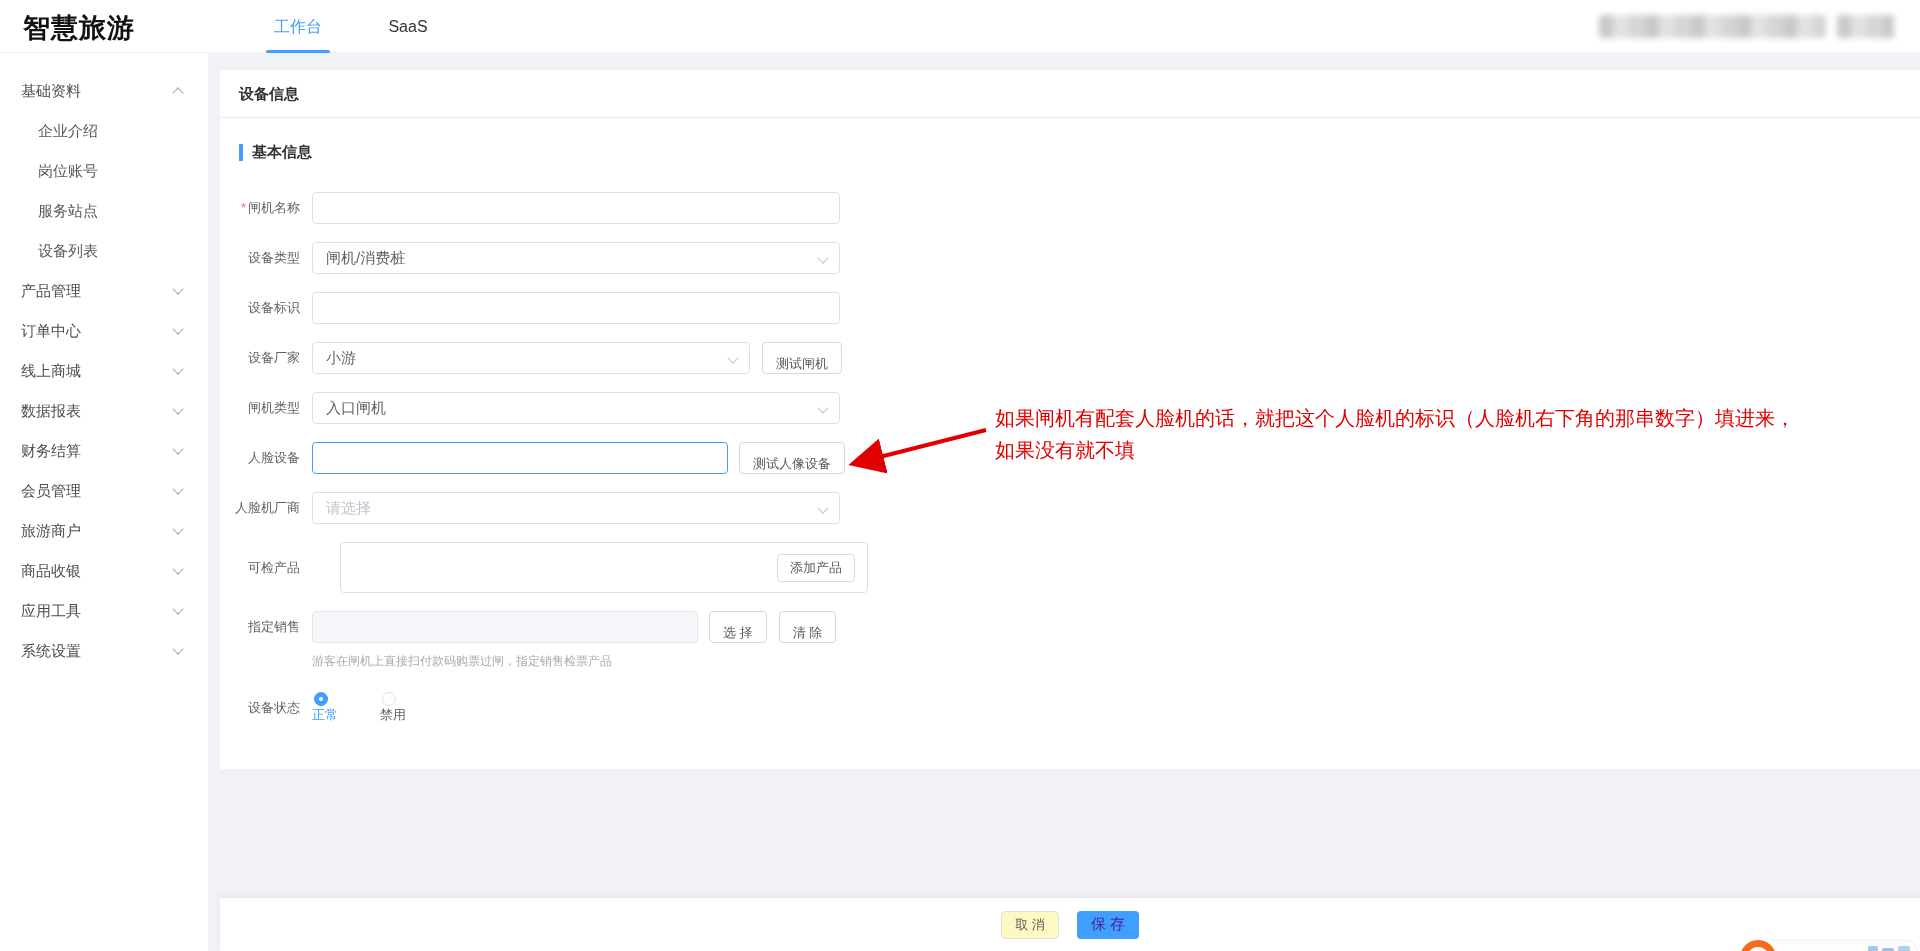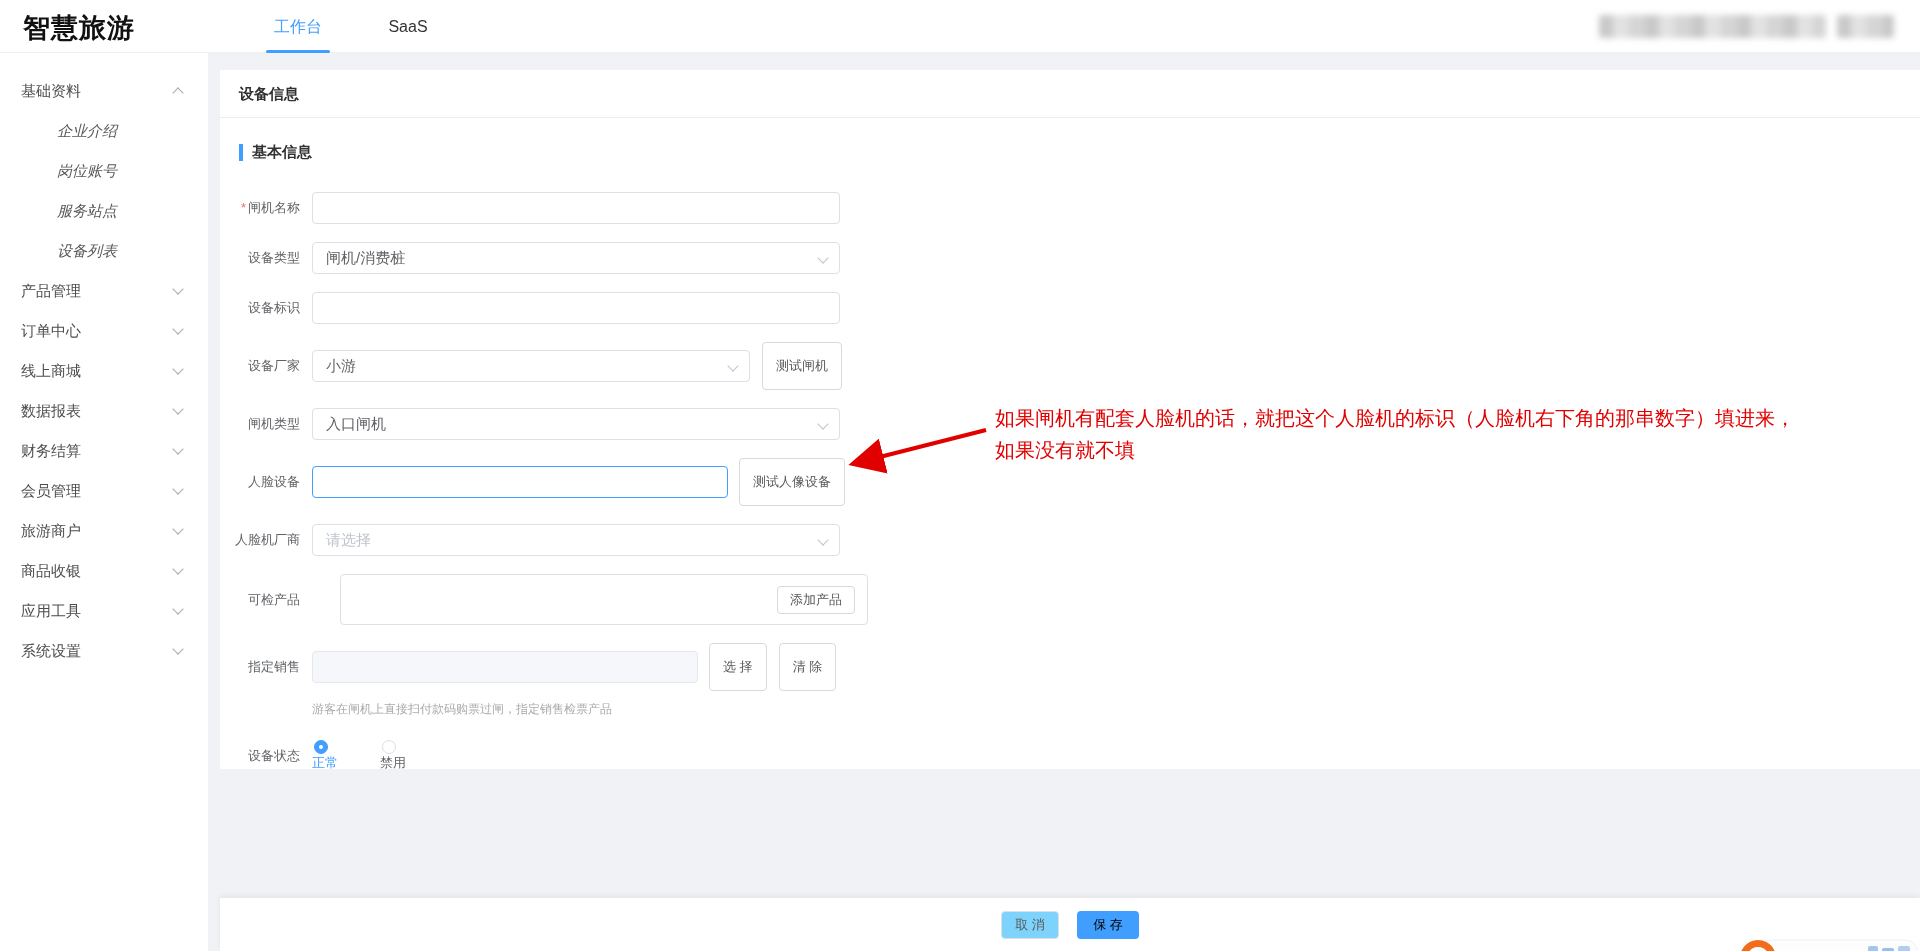--- a/index.html
+++ b/index.html
@@ -17,21 +17,21 @@
   .redacted { position:absolute; top:15px; height:23px; border-radius:3px;
     background:repeating-linear-gradient(90deg,#c9c9c9 0 14px,#e2e2e2 14px 30px,#d5d5d5 30px 46px);
     filter:blur(3px); }
   .redacted-1 { left:1599px; width:227px; }
   .redacted-2 { left:1837px; width:57px; }
 
   
   .sidebar { position:absolute; top:53px; left:0; width:208px; height:898px; background:#fff; padding-top:18px; z-index:10; }
   .menu-item { position:relative; height:40px; line-height:40px; font-size:15px; color:#4d4d4d; cursor:pointer; }
   .menu-item.top { padding-left:21px; }
-  .menu-item.sub { padding-left:57px; color:#595959;font-style:italic; }
+  .menu-item.sub { padding-left:38px; color:#595959; }
   .chev { position:absolute; right:26px; width:8px; height:8px; border-right:1.3px solid #a9a9a9; border-bottom:1.3px solid #a9a9a9; }
   .chev.down { top:14px; transform:rotate(45deg); }
   .chev.up { top:18px; transform:rotate(-135deg); }
 
   
   .panel { position:absolute; left:220px; top:70px; width:1700px; height:699px; background:#fff; }
   .titlebar { height:48px; line-height:48px; border-bottom:1px solid #ececec; }
   .page-title { margin-left:19px; font-size:15px; font-weight:bold; color:#303133; }
   .section-head { display:flex; align-items:center; margin:25px 0 0 19px; }
   .section-bar { width:4px; height:17px; background:#409eff; margin-right:9px; }
@@ -42,21 +42,21 @@
   .flabel { width:92px; flex-shrink:0; text-align:right; padding-right:12px; font-size:13px; color:#606266; }
   .req { color:#f56c6c; margin-right:2px; }
   .ctrl { height:32px; border:1px solid #dcdfe6; border-radius:4px; background:#fff; font-size:15px; color:#606266; padding:0 13px; outline:none; }
   input.ctrl::placeholder { color:#c0c4cc; }
   .w-full { width:528px; }
   .sel { position:relative; display:flex; align-items:center; cursor:pointer; }
   .sel .chevd { position:absolute; right:12px; top:11px; width:8px; height:8px; border-right:1.3px solid #c0c4cc; border-bottom:1.3px solid #c0c4cc; transform:rotate(45deg); }
   .sel-vendor { width:438px; }
   .inp-face { width:416px; border:1px solid #409eff; }
   .placeholder { color:#c0c4cc; }
-  .btn { height:48px; border:1px solid #d9d9d9; border-radius:4px; background:#fff; color:#595959; font-size:13px; padding:12px 13px; cursor:pointer; white-space:nowrap; }
+  .btn { height:32px; border:1px solid #d9d9d9; border-radius:4px; background:#fff; color:#595959; font-size:13px; padding:12px 13px; cursor:pointer; white-space:nowrap; }
   .ml12 { margin-left:12px; }
   .ml11 { margin-left:11px; }
   .products-box { position:relative; width:528px; height:51px; border:1px solid #dcdfe6; border-radius:4px; background:#fff;margin-left:28px; }
   .btn-add { position:absolute; right:12px; top:11px; height:28px; padding:0 12px; }
   .inp-sales { width:386px; background:#f5f7fa; border-color:#e4e7ed; color:#c0c4cc; }
   .hint { margin:-8px 0 22px 92px; font-size:12px; color:#aaaaae; }
   .radio-group { display:flex; align-items:center; }
   .radio { display:flex; align-items:center; cursor:pointer;flex-direction:column; }
   .radio + .radio { margin-left:42px; }
   .radio-dot { width:14px; height:14px; border-radius:50%; border:1px solid #dcdfe6; background:#fff; margin-right:9px; position:relative; }
@@ -64,22 +64,22 @@
   .radio.checked .radio-dot::after { content:""; position:absolute; left:4px; top:4px; width:4px; height:4px; border-radius:50%; background:#fff; }
   .radio-label { font-size:13px; color:#606266; }
   .radio.checked .radio-label { color:#409eff; }
 
   
   .annotation { position:absolute; left:995px; top:402px; width:860px; font-size:20px; line-height:32px; color:#e10000; z-index:30; }
   .arrow-svg { position:absolute; left:838px; top:420px; z-index:30; }
 
   
   .footbar { position:absolute; left:220px; top:898px; width:1700px; height:53px; background:#fff; box-shadow:0 -2px 6px rgba(0,0,0,0.06); display:flex; align-items:center; justify-content:center; gap:18px; }
-  .btn-cancel { width:58px; height:28px; border:1px solid #dcdfe6; border-radius:4px; background:#7dd3fc; color:#595959; font-size:13px; cursor:pointer; }
-  .btn-save { width:62px; height:28px; border:none; border-radius:4px; background:#409eff; color:#000000; font-size:13px; cursor:pointer; }
+  .btn-cancel { width:58px; height:28px; border:1px solid #dcdfe6; border-radius:4px; background:#fef9c3; color:#595959; font-size:13px; cursor:pointer; }
+  .btn-save { width:62px; height:28px; border:none; border-radius:4px; background:#409eff; color:#4c1d95; font-size:15px; cursor:pointer; }
 
   
   .watermark { position:absolute; left:1740px; top:936px; width:180px; height:15px; overflow:hidden; z-index:5; }
 </style>
 </head>
 <body>
 
 <div class="header">
   <div class="logo">智慧旅游</div>
   <div class="tab tab-work active">工作台</div>

